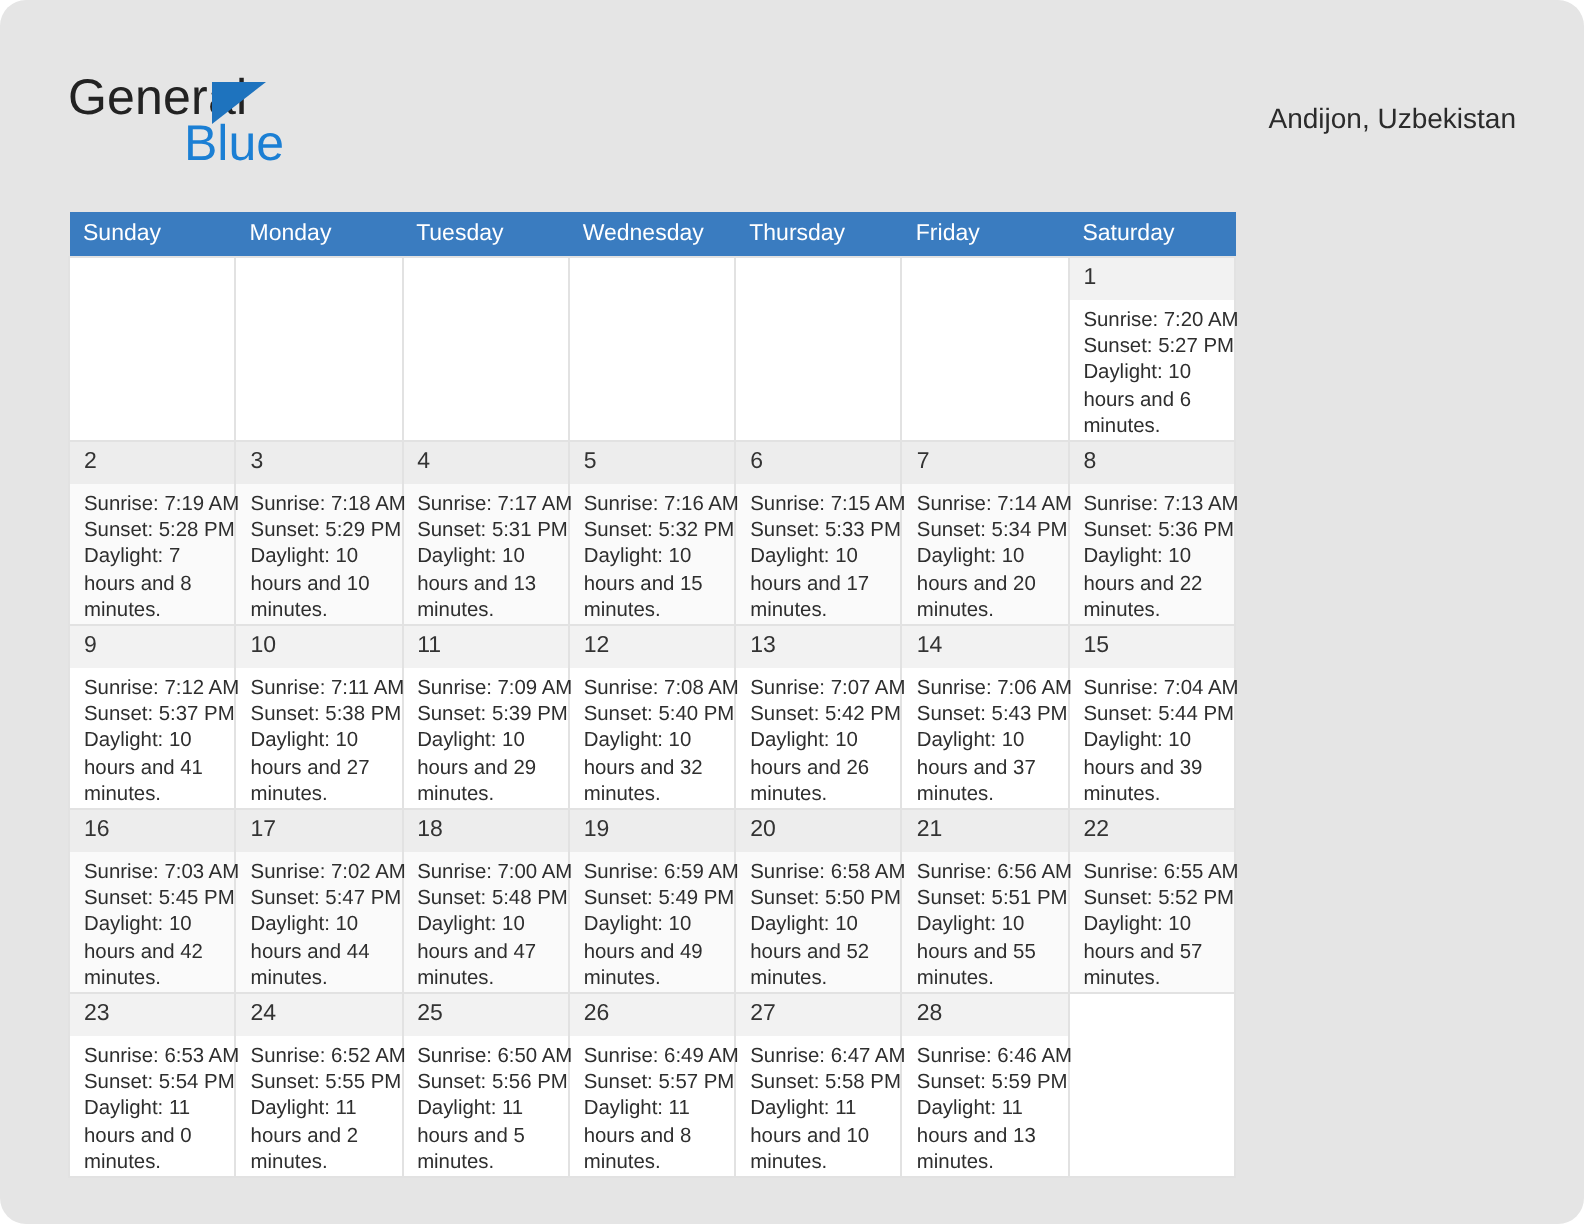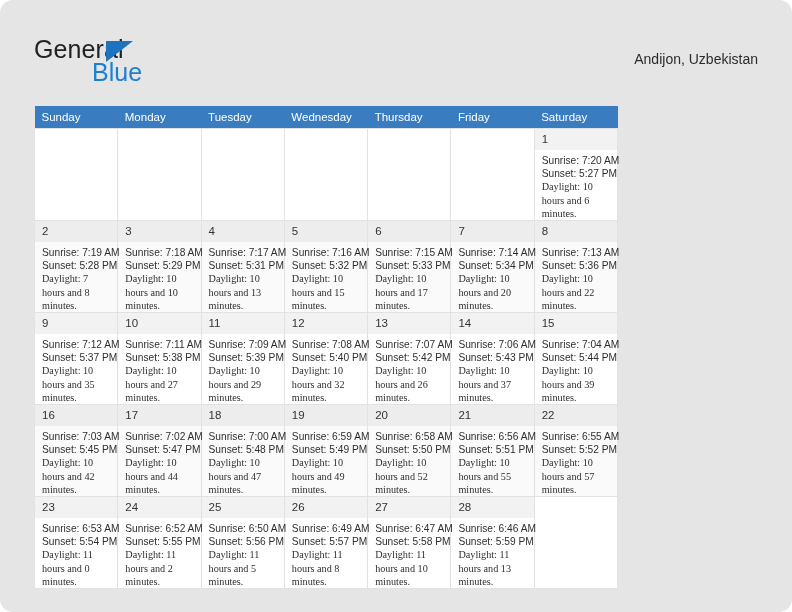--- a/index.html
+++ b/index.html
@@ -126,21 +126,21 @@
   tr.week-even .daynum { background: #ededed; }
   .cell-empty .daynum { visibility: hidden; }
 
   .info {
     padding: 4px 6px 0 7px;
     font-size: 10.2px;
     line-height: 13.2px;
     color: #2e2e2e;
   }
   .info div { white-space: nowrap; }
-  .info .daylight { white-space: normal; font-family: Liberation Serif, serif; }
+  .info .daylight { white-space: normal; }
 </style>
 </head>
 <body>
 
 <div class="page">
 
   <div class="header">
     <div class="brand">
       <span class="brand-general">General</span>
       <span class="brand-triangle"></span>
@@ -249,21 +249,21 @@
               <div class="daylight">Daylight: 10 hours and 22 minutes.</div>
             </div>
           </td>
         </tr>
         <tr class="week-odd">
           <td>
             <span class="daynum">9</span>
             <div class="info">
               <div>Sunrise: 7:12 AM</div>
               <div>Sunset: 5:37 PM</div>
-              <div class="daylight">Daylight: 10 hours and 35 minutes.</div>
+              <div class="daylight">Daylight: 10 hours and 41 minutes.</div>
             </div>
           </td>
           <td>
             <span class="daynum">10</span>
             <div class="info">
               <div>Sunrise: 7:11 AM</div>
               <div>Sunset: 5:38 PM</div>
               <div class="daylight">Daylight: 10 hours and 27 minutes.</div>
             </div>
           </td>

